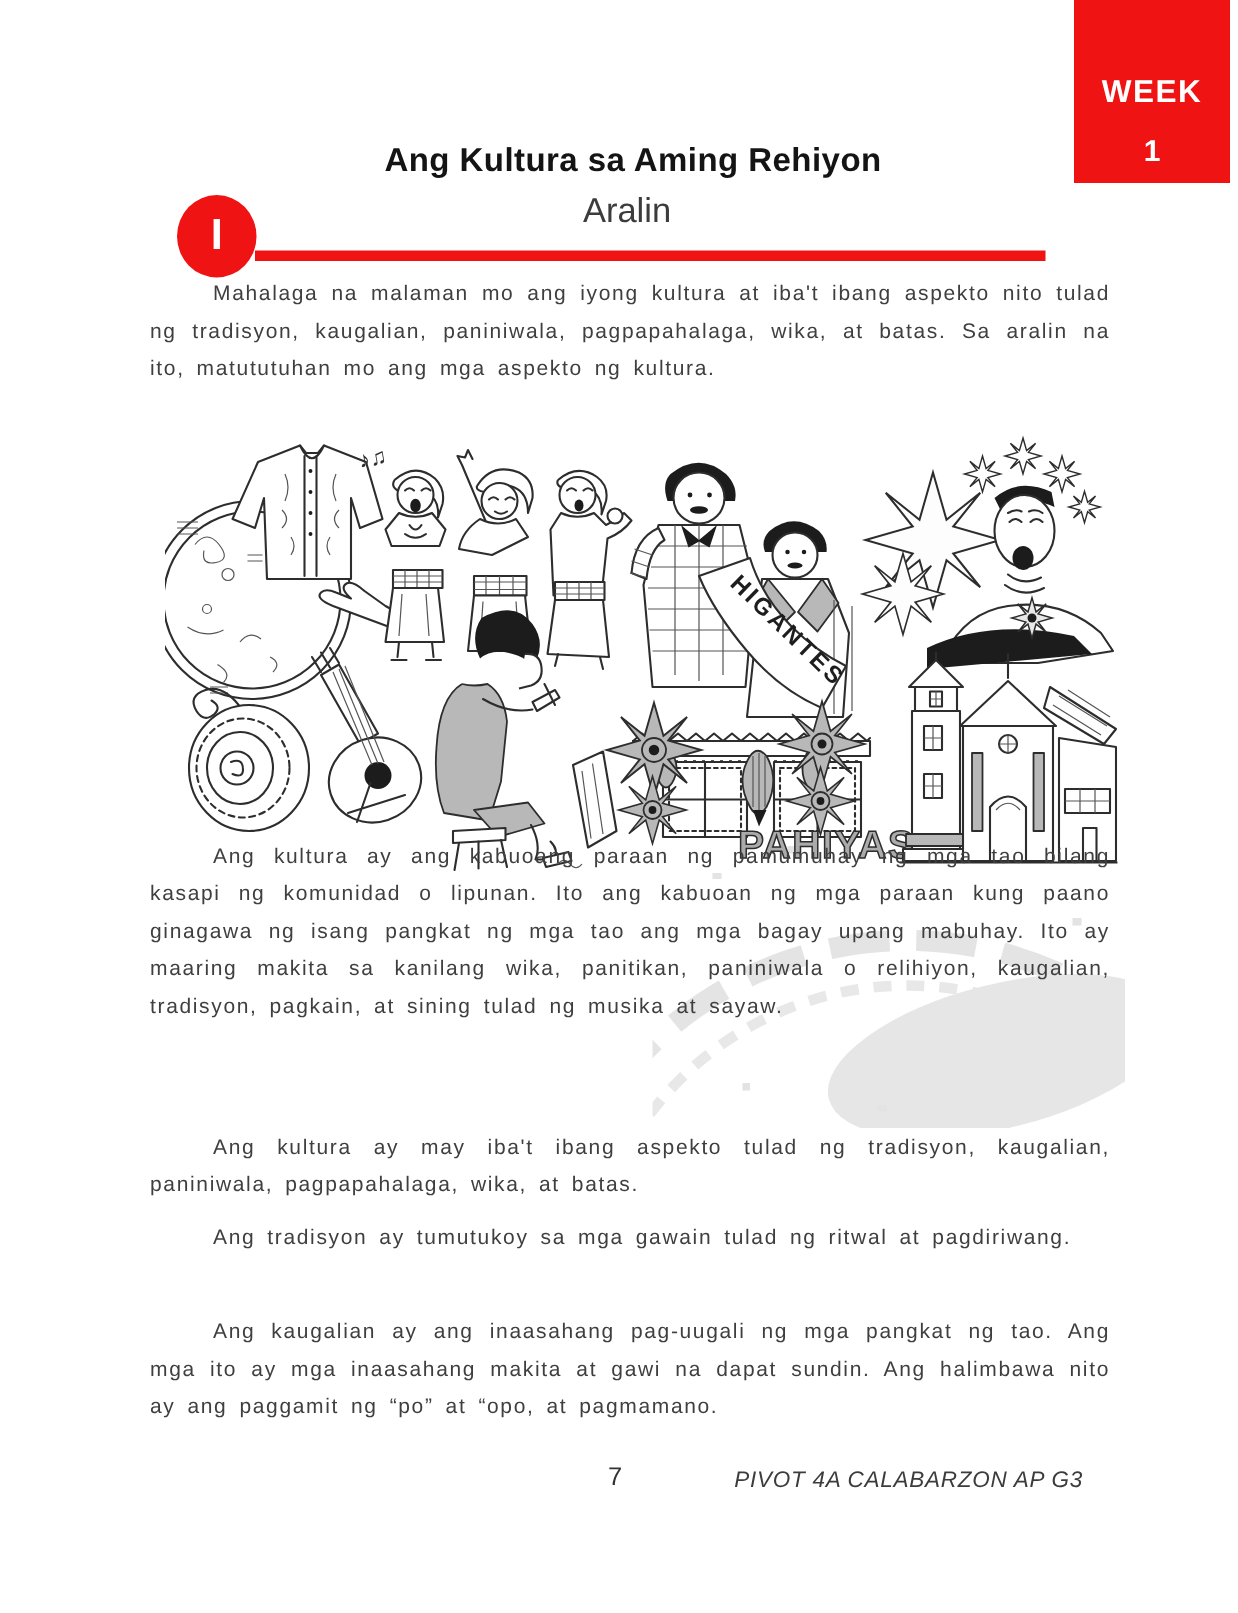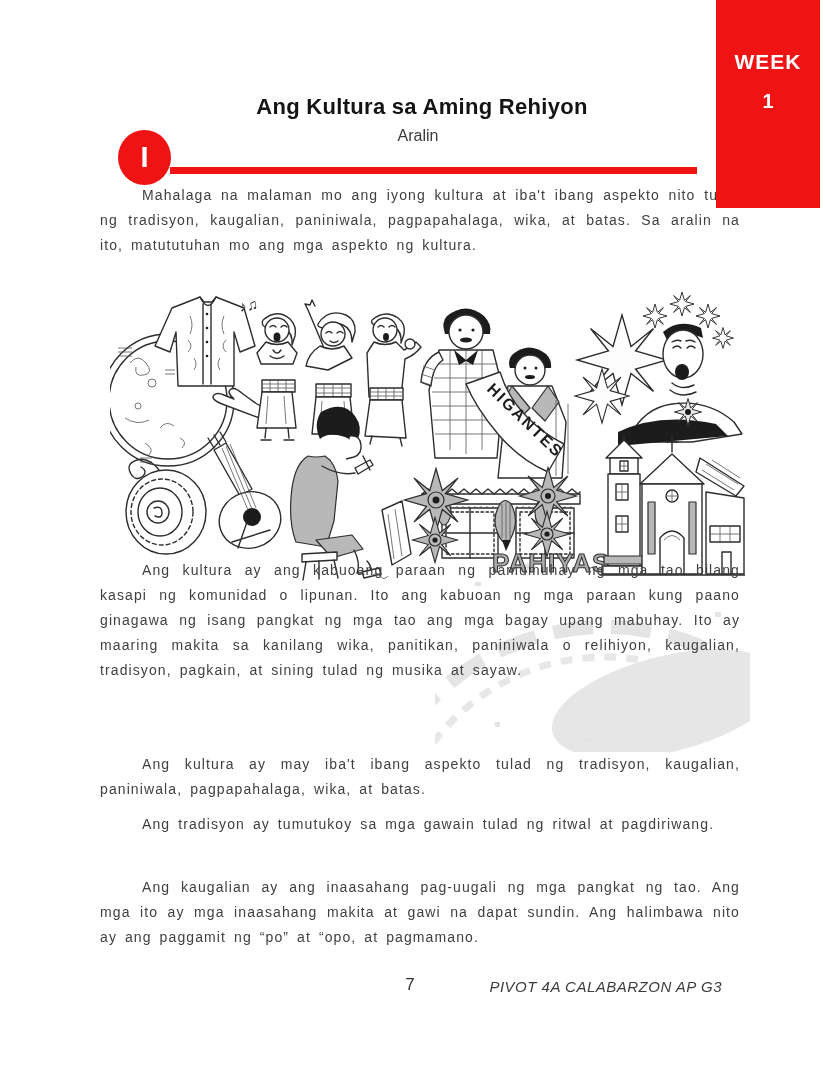--- a/index.html
+++ b/index.html
@@ -2,33 +2,33 @@
 <html><head>
 <meta charset="utf-8">
 <style>
   html,body { margin:0; padding:0; background:#ffffff; }
   .page {
     position:relative; width:825px; height:1075px; background:#fff; overflow:hidden;
     font-family:"Liberation Sans", sans-serif;
   }
   
   .week-badge {
-    position:absolute; left:716px; top:0; width:104px; height:208px;
+    position:absolute; left:716px; top:0; width:104px; height:122px;
     background:#f01313; color:#fff; text-align:center; z-index:3;
   }
   .week-word { margin-top:50px; font-size:21px; font-weight:bold; letter-spacing:1px; }
   .week-number { margin-top:16px; font-size:20px; font-weight:bold; }
   
   .title {
     position:absolute; left:10px; top:90px; width:816px; margin:4px;
     text-align:center; font-size:22px; font-weight:bold; color:#141414; letter-spacing:.3px;
   }
   .subtitle {
     position:absolute; left:10px; top:127px; width:816px;
-    text-align:center; font-size:16px; color:#3c3c3c;
+    text-align:center; font-size:23px; color:#3c3c3c;
   }
   .marker {
     position:absolute; left:118px; top:130px; width:53px; height:55px;
     background:#f01313; border-radius:50%; display:flex; align-items:center; justify-content:center;
     color:#fff; font-size:29px; font-weight:bold; z-index:2;
   }
   .rule { position:absolute; left:170px; top:167px; width:527px; height:7px; background:#f01313; z-index:1; }
   
   .body {
     position:absolute; left:100px; width:640px; margin:0;

